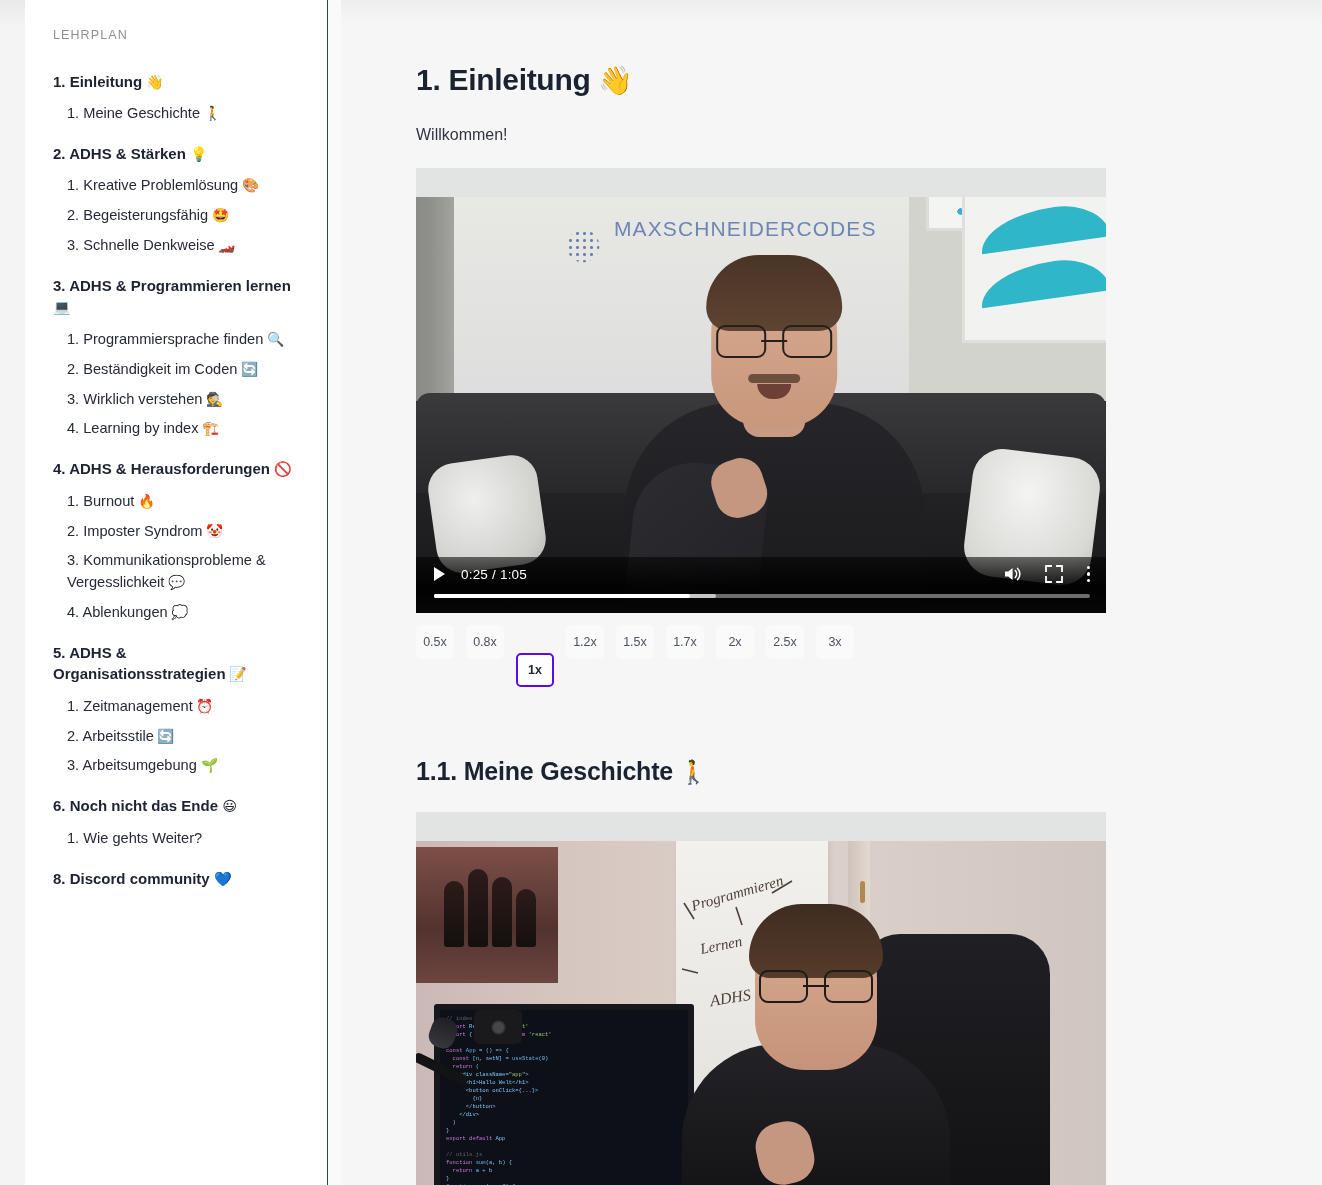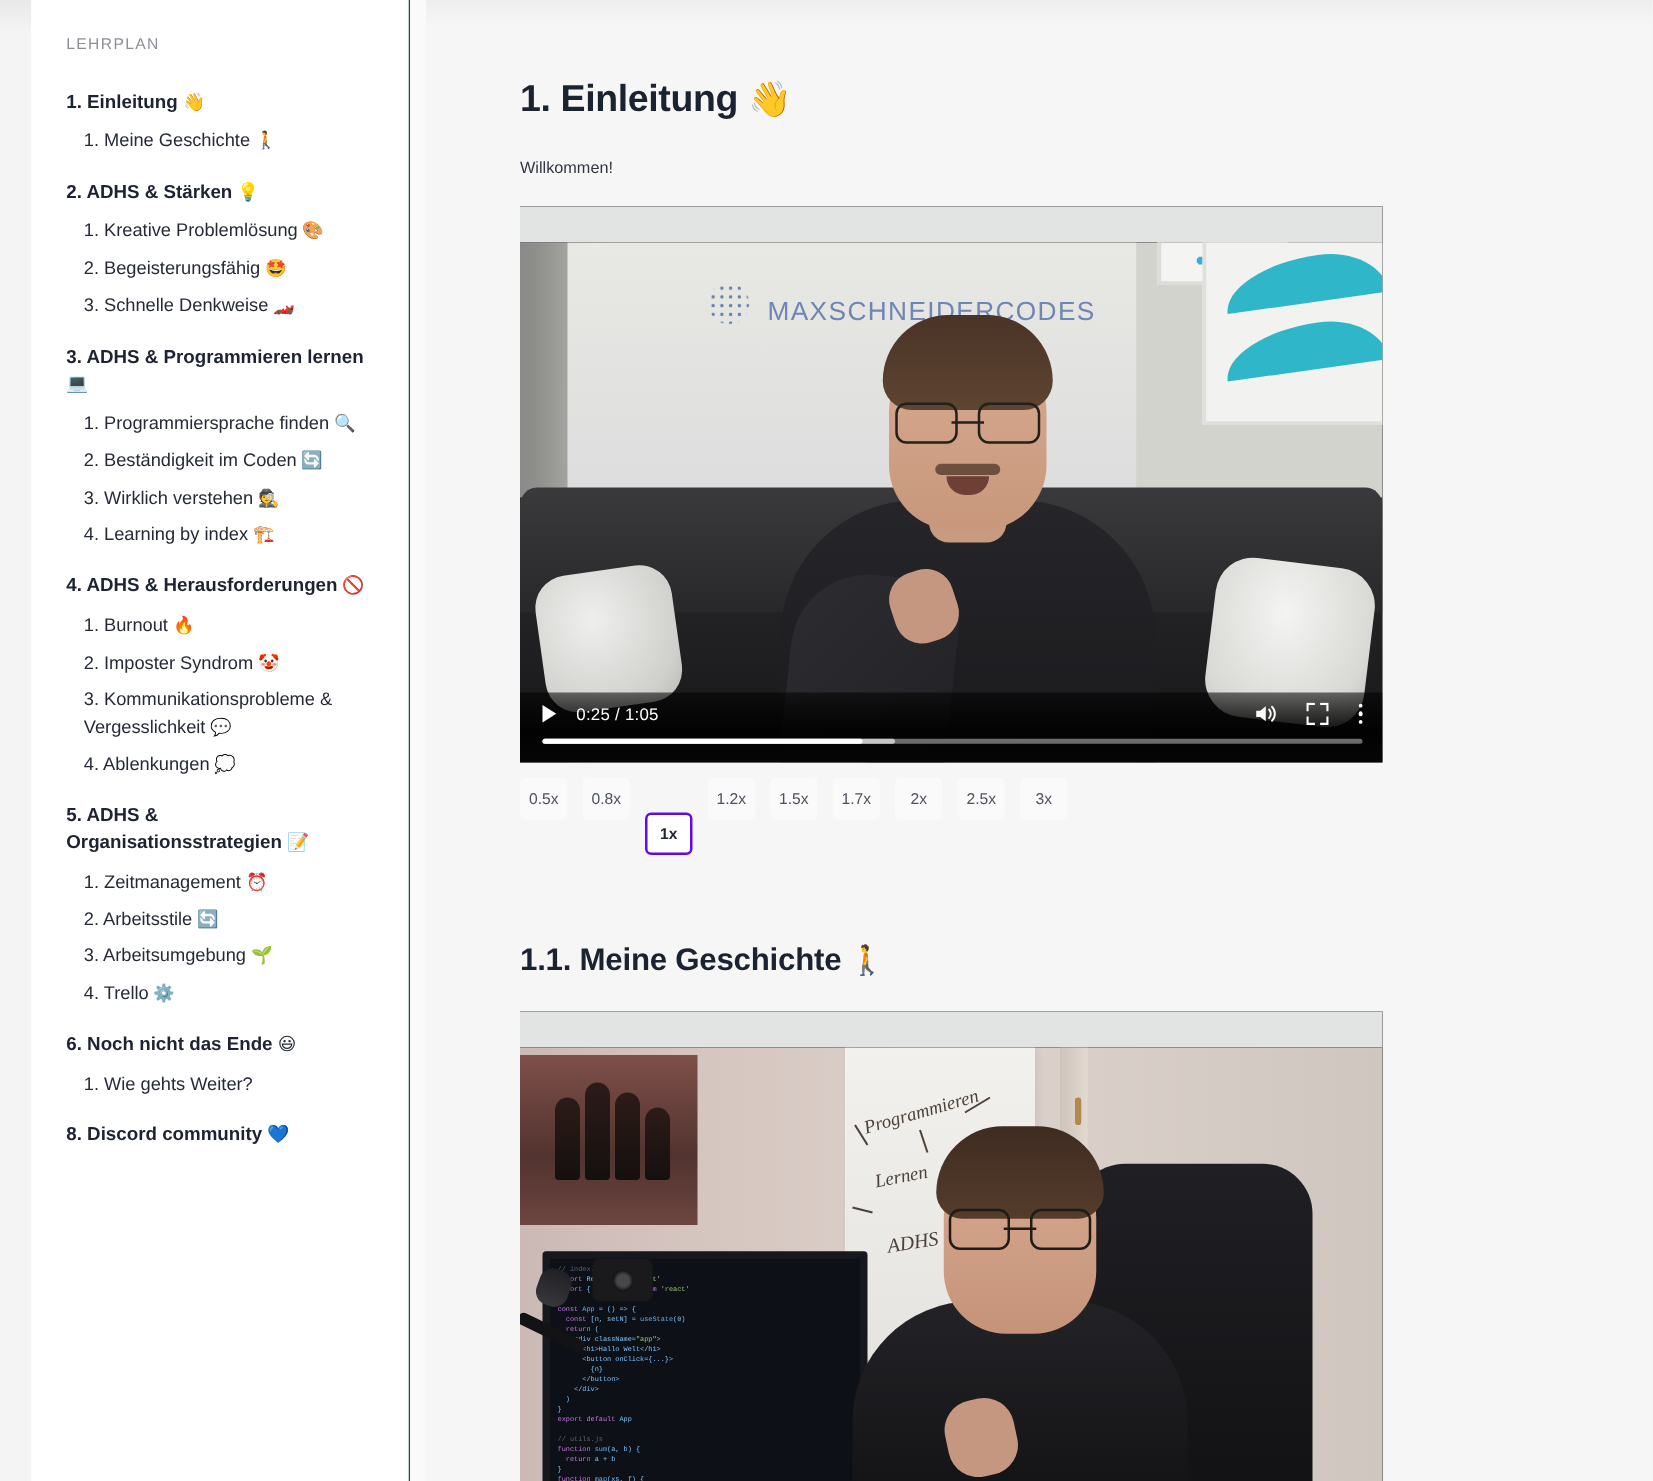--- a/index.html
+++ b/index.html
@@ -92,21 +92,21 @@
   h1.section-title {
     font-size: 30px;
     font-weight: 700;
     color: #1b2230;
     margin: 0 0 28px 0;
     letter-spacing: -0.3px;
     line-height: 1.2;
   }
   h1.section-title .emo { font-size: 28px; }
   p.lead {
-    font-size: 13px;
+    font-size: 16px;
     color: #31353f;
     margin: 0 0 24px 0;
   }
 
   
   .player {
     width: 690px;
     height: 445px;
     background: #0c0c0c;
     position: relative;
@@ -134,21 +134,21 @@
   }
   .v1-logo-dots {
     position: absolute; left: 144px; top: 26px; width: 46px; height: 46px;
     background-image: radial-gradient(circle, #5d79ae 1.3px, transparent 1.6px);
     background-size: 7px 7px;
     opacity: .92;
     -webkit-mask-image: radial-gradient(circle at 50% 50%, #000 48%, transparent 52%);
     mask-image: radial-gradient(circle at 50% 50%, #000 48%, transparent 52%);
   }
   .v1-logo-text {
-    position: absolute; left: 198px; top: 44px;
+    position: absolute; left: 198px; top: 20px;
     font-size: 21px; letter-spacing: 1.1px;
     color: #6f85b4; font-family: "Liberation Sans", sans-serif;
   }
   .v1-art {
     position: absolute; right: -6px; top: -4px; width: 150px; height: 150px;
     background: #f2f2f0; border: 3px solid #e0dfdb;
   }
   .v1-wave1, .v1-wave2 {
     position: absolute; right: 0px; width: 130px; height: 46px;
     background: #2fb6c8; border-radius: 60% 40% 55% 45% / 100% 100% 0% 0%;
@@ -443,21 +443,20 @@
         <a class="toc-sub"><span>2.</span> <span>Imposter Syndrom</span> <span class="emo">🤡</span></a>
         <a class="toc-sub"><span>3.</span> <span>Kommunikationsprobleme &amp; Vergesslichkeit</span> <span class="emo">💬</span></a>
         <a class="toc-sub"><span>4.</span> <span>Ablenkungen</span> <span class="emo">💭</span></a>
       </div>
 
       <div class="toc-group">
         <a class="toc-chapter"><span>5.</span> <span>ADHS &amp; Organisationsstrategien</span> <span class="emo">📝</span></a>
         <a class="toc-sub"><span>1.</span> <span>Zeitmanagement</span> <span class="emo">⏰</span></a>
         <a class="toc-sub"><span>2.</span> <span>Arbeitsstile</span> <span class="emo">🔄</span></a>
         <a class="toc-sub"><span>3.</span> <span>Arbeitsumgebung</span> <span class="emo">🌱</span></a>
-        <a class="toc-sub"><span>4.</span> <span>Trello</span> <span class="emo">⚙️</span></a>
       </div>
 
       <div class="toc-group">
         <a class="toc-chapter"><span>6.</span> <span>Noch nicht das Ende</span> <span class="emo">😃</span></a>
         <a class="toc-sub"><span>1.</span> <span>Wie gehts Weiter?</span></a>
       </div>
 
 
       <div class="toc-group">
         <a class="toc-chapter"><span>8.</span> <span>Discord community</span> <span class="emo">💙</span></a>

